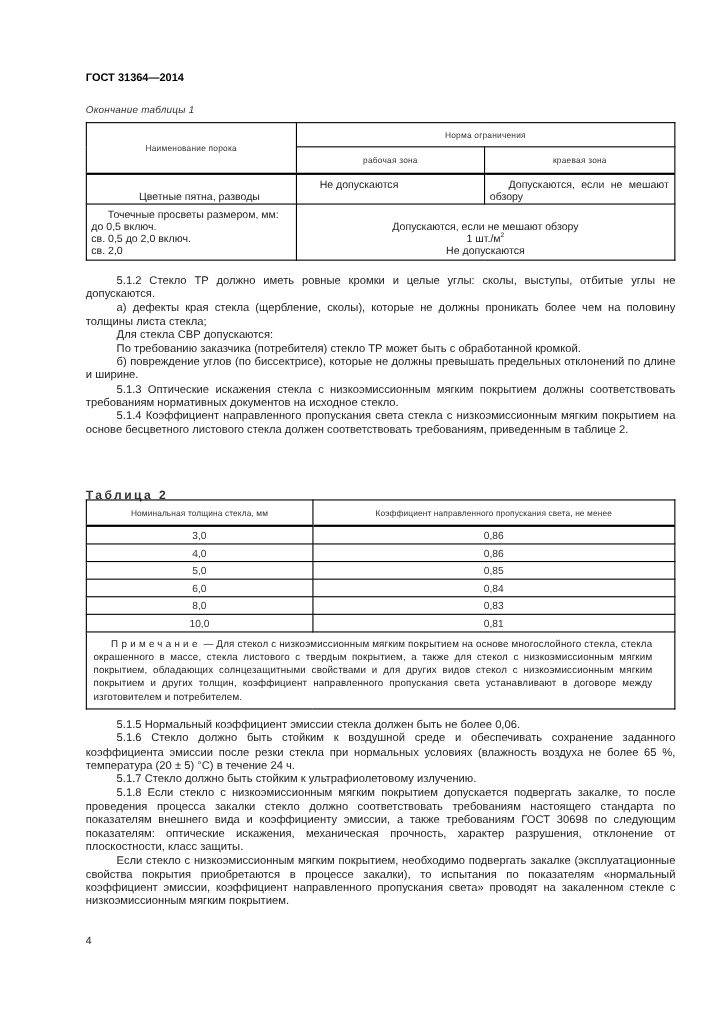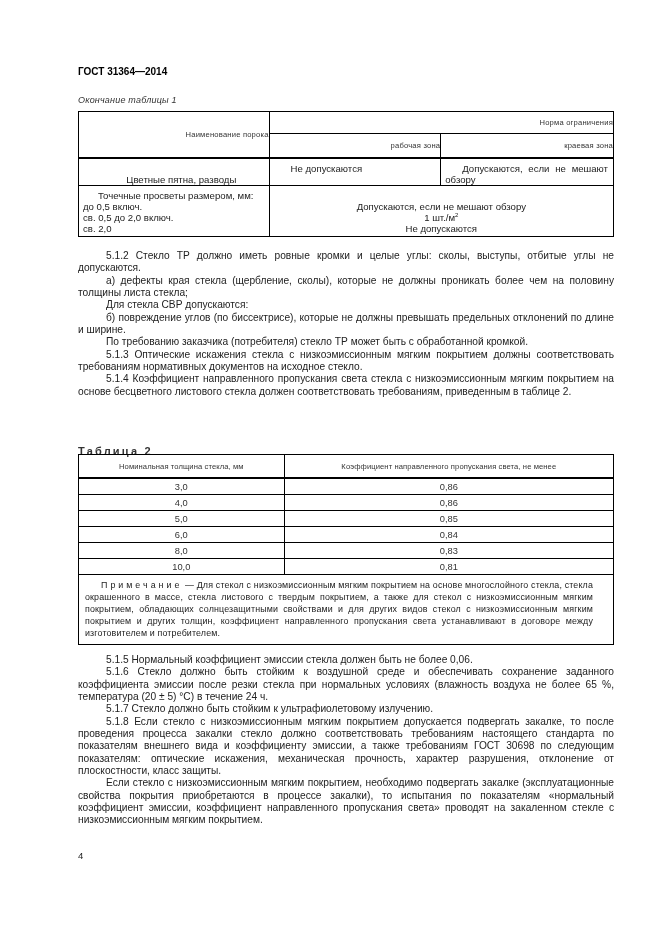--- a/index.html
+++ b/index.html
@@ -5,21 +5,21 @@
   html, body { margin: 0; padding: 0; background: #ffffff; }
   body { width: 661px; height: 936px; position: relative; overflow: hidden; font-family: "Liberation Sans", sans-serif; color: #1a1a1a; }
   .abs { position: absolute; }
   .doc-code { left: 78px; top: 66px; font-weight: bold; font-size: 10px; color: #000; }
   .table-caption { left: 78px; top: 95px; font-size: 9px; font-style: italic; color: #333; letter-spacing: 0.2px; }
   .table-label { left: 78px; top: 445px; font-size: 11px; color: #333; letter-spacing: 2.2px; font-weight: bold; }
   table { border-collapse: collapse; position: absolute; }
   td { border: 1px solid #000; padding: 0; vertical-align: middle; }
   #t1 { left: 78px; top: 111px; width: 536px; }
   #t1 td { font-size: 9.6px; color: #222; }
-  #t1 .hdr { font-size: 7.6px; color: #333; text-align: right; letter-spacing: 0.2px; }
+  #t1 .hdr { font-size: 7.6px; color: #333; text-align: center; letter-spacing: 0.2px; }
   #t1 .thick td { border-top: 2.5px solid #000; }
   #t2 { left: 78px; top: 454px; width: 536px; }
   #t2 td { font-size: 9.3px; color: #333; text-align: center; height: 15px; }
   #t2 .hdr { font-size: 7.6px; color: #333; height: 22px; letter-spacing: 0.1px; }
   #t2 .thick td { border-top: 2.5px solid #000; }
   #t2 .note td { text-align: justify; text-align-last: left; font-size: 8.9px; color: #222; padding: 4px 20px 5px 6px; line-height: 12px; height: auto; letter-spacing: 0.15px; }
   .note-lead { letter-spacing: 3px; }
   .body-text { left: 78px; width: 536px; font-size: 10.2px; line-height: 12.35px; color: #222; }
   .body-text p { margin: 0; text-indent: 28px; text-align: justify; }
   .body-text p.last-left { text-align-last: left; }
@@ -66,22 +66,22 @@
       <div>Не допускаются</div>
     </td>
   </tr>
 </tbody>
   </table>
 
 <div class="abs body-text" style="top:250px;">
   <p>5.1.2  Стекло ТР должно иметь ровные кромки и целые углы: сколы, выступы, отбитые углы не допускаются.</p>
   <p>а)  дефекты края стекла (щербление, сколы), которые не должны проникать более чем на половину толщины листа стекла;</p>
   <p>Для стекла СВР допускаются:</p>
+  <p>По требованию заказчика (потребителя) стекло ТР может быть с обработанной кромкой.</p>
   <p>б)  повреждение углов (по биссектрисе), которые не должны превышать предельных отклонений по длине и ширине.</p>
-  <p>По требованию заказчика (потребителя) стекло ТР может быть с обработанной кромкой.</p>
   <p>5.1.3  Оптические искажения стекла с низкоэмиссионным мягким покрытием должны соответствовать требованиям нормативных документов на исходное стекло.</p>
   <p>5.1.4  Коэффициент направленного пропускания света стекла с низкоэмиссионным мягким покрытием на основе бесцветного листового стекла должен соответствовать требованиям, приведенным в таблице 2.</p>
 </div>
 
 <div class="abs table-label">Таблица 2</div>
 
 <table id="t2">
   <colgroup>
       <col style="width:206px">
       <col style="width:330px">

